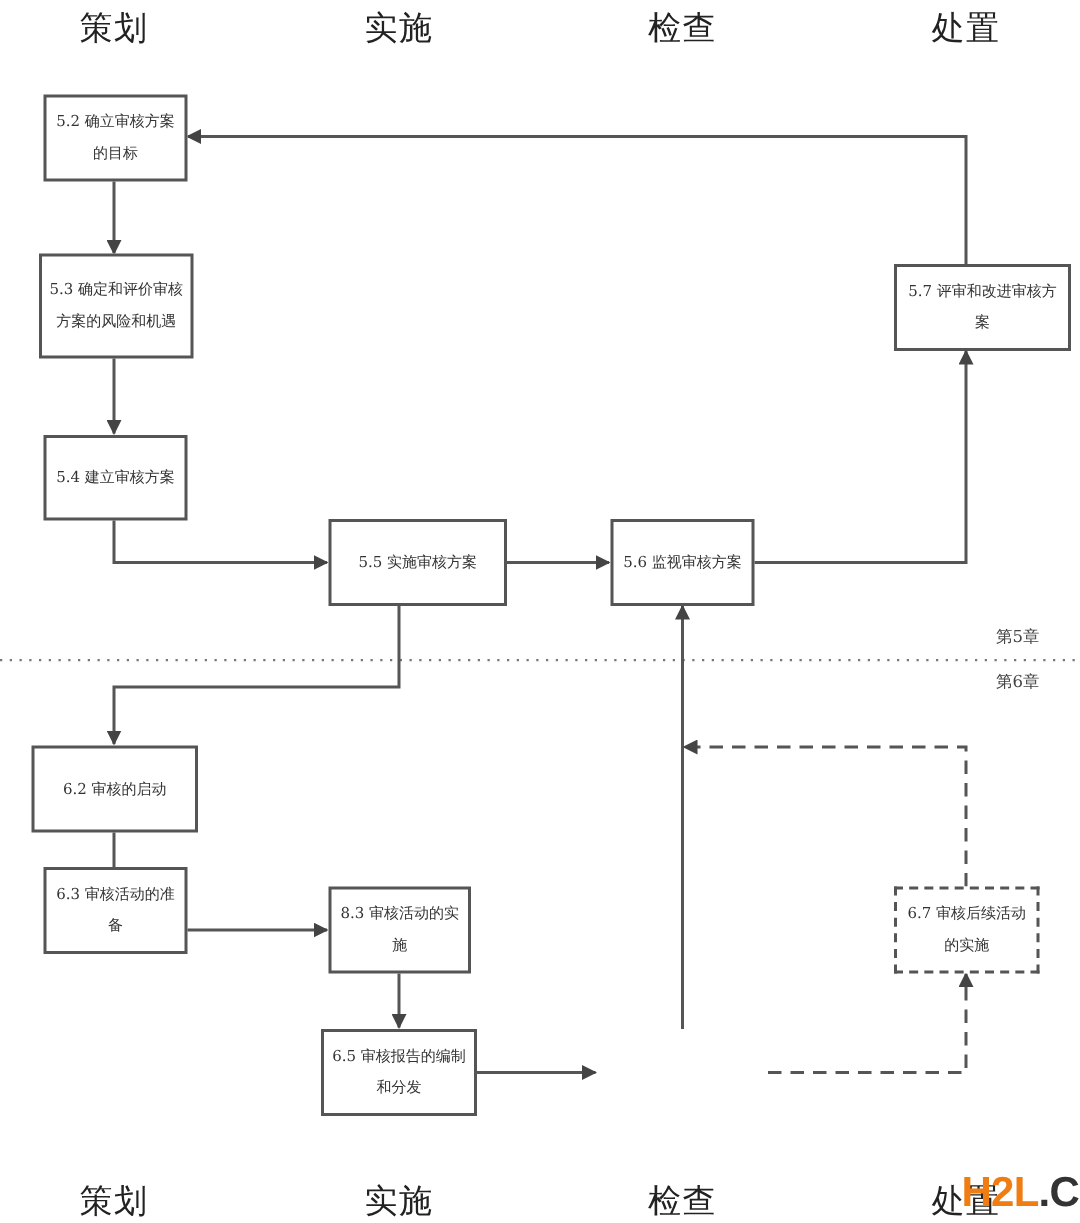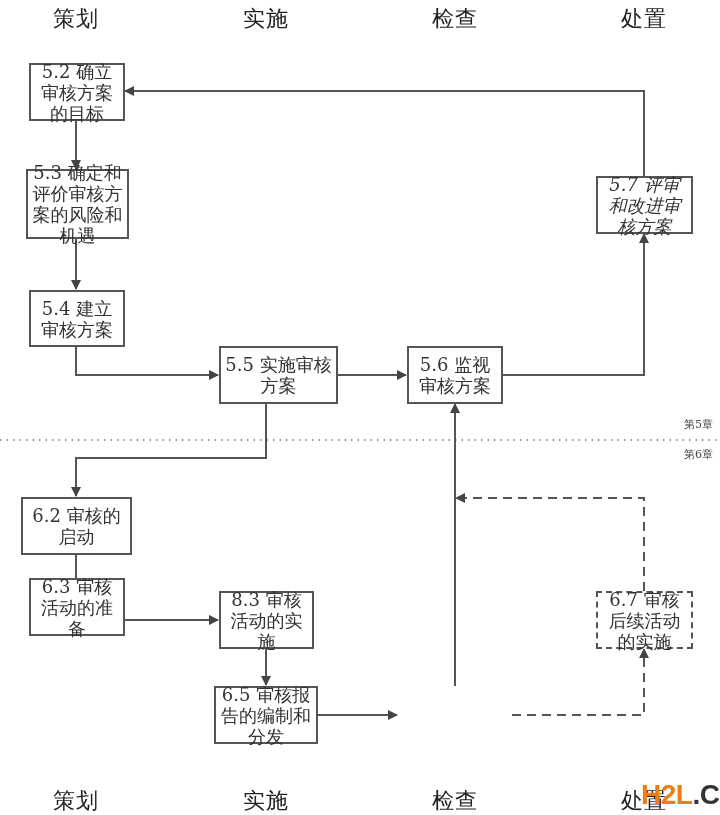--- a/index.html
+++ b/index.html
@@ -1,23 +1,23 @@
 <!DOCTYPE html>
 <html><head>
 <meta charset="utf-8">
 <style>
   html, body { margin:0; padding:0; background:#ffffff; }
   #canvas { position:relative; width:720px; height:815px; background:#fff; overflow:hidden;
     font-family:"DejaVu Serif","Liberation Serif",serif; color:#333;padding-left:28px; }
   .phase { position:absolute; font-size:22px; color:#222; width:100px; text-align:center; letter-spacing:1px; }
   .box { position:absolute; box-sizing:border-box; border:2px solid #555; background:#fff;
     display:flex; align-items:center; justify-content:center; text-align:center;
-    font-size:18px; line-height:21px; color:#333; padding:0 3px; }
+    font-size:10px; line-height:21px; color:#333; padding:0 3px; }
   .box.dashed { border:2px dashed #555; }
-  .chap { position:absolute; font-size:11px; color:#444;margin-left:20px; }
+  .chap { position:absolute; font-size:11px; color:#444; }
   svg#lines { position:absolute; left:0; top:0; }
   .wm { position:absolute; left:641px; top:779px; font-family:"Liberation Sans",sans-serif; font-weight:bold; font-size:28px; letter-spacing:-0.5px; }
   .wm .a { color:#f07d12; }
   .wm .b { color:#333; }
 </style>
 </head>
 <body>
 
 <div id="canvas">
 
@@ -62,21 +62,21 @@
   <div class="phase" style="left:26px;top:4px;">策划</div>
   <div class="phase" style="left:216px;top:4px;">实施</div>
   <div class="phase" style="left:405px;top:4px;">检查</div>
   <div class="phase" style="left:594px;top:4px;">处置</div>
 
   <div class="box" style="left:29px;top:63px;width:96px;height:58px;">5.2 确立审核方案的目标</div>
   <div class="box" style="left:26px;top:169px;width:103px;height:70px;">5.3 确定和评价审核方案的风险和机遇</div>
   <div class="box" style="left:29px;top:290px;width:96px;height:57px;">5.4 建立审核方案</div>
   <div class="box" style="left:219px;top:346px;width:119px;height:58px;">5.5 实施审核方案</div>
   <div class="box" style="left:407px;top:346px;width:96px;height:58px;">5.6 监视审核方案</div>
-  <div class="box" style="left:596px;top:176px;width:97px;height:58px;font-style:italic;">5.7 评审和改进审核方案</div>
+  <div class="box" style="left:596px;top:176px;width:118px;height:58px;">5.7 评审和改进审核方案</div>
 
   <div class="chap" style="left:664px;top:417px;">第5章</div>
   <div class="chap" style="left:664px;top:447px;">第6章</div>
 
   <div class="box" style="left:21px;top:497px;width:111px;height:58px;">6.2 审核的启动</div>
   <div class="box" style="left:29px;top:578px;width:96px;height:58px;">6.3 审核活动的准备</div>
   <div class="box" style="left:219px;top:591px;width:95px;height:58px;">8.3 审核活动的实施</div>
   <div class="box" style="left:214px;top:686px;width:104px;height:58px;">6.5 审核报告的编制和分发</div>
   <div class="box dashed" style="left:596px;top:591px;width:97px;height:58px;">6.7 审核后续活动的实施</div>
 

